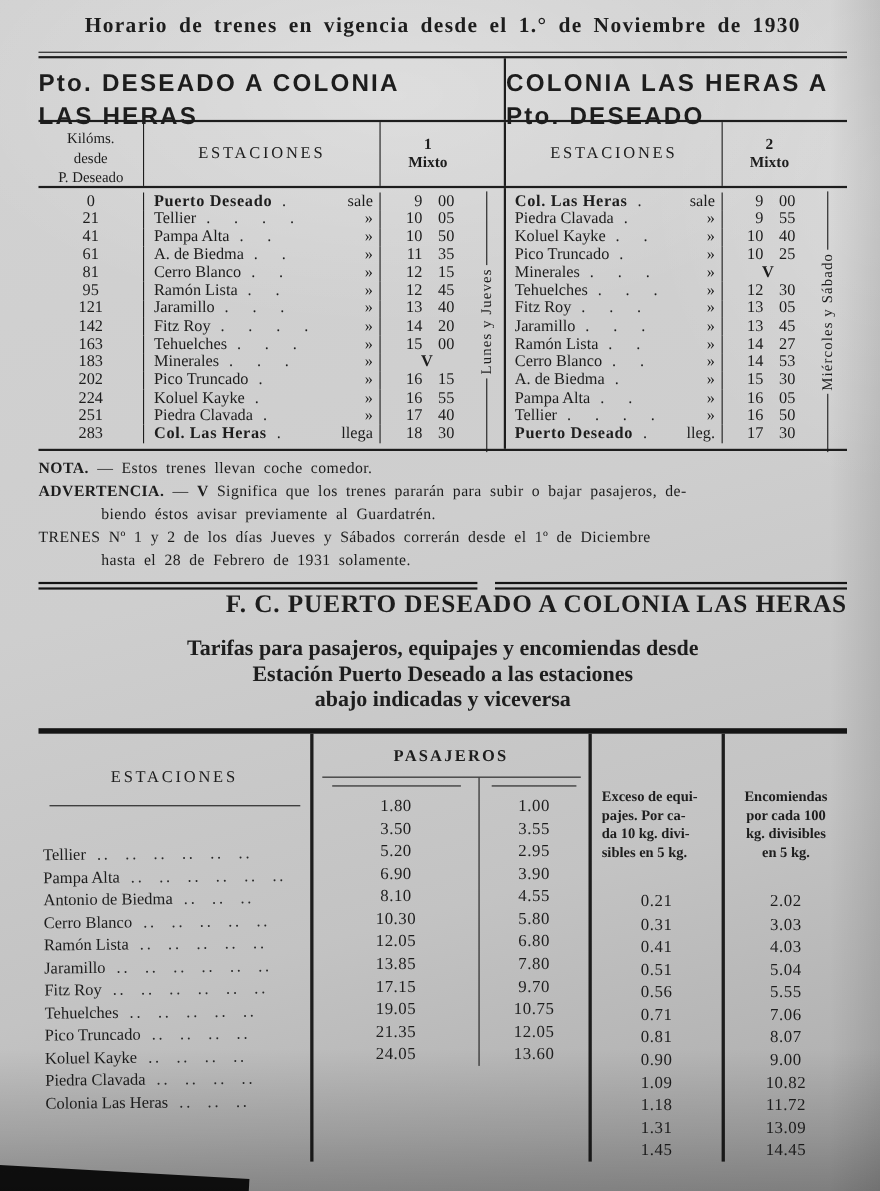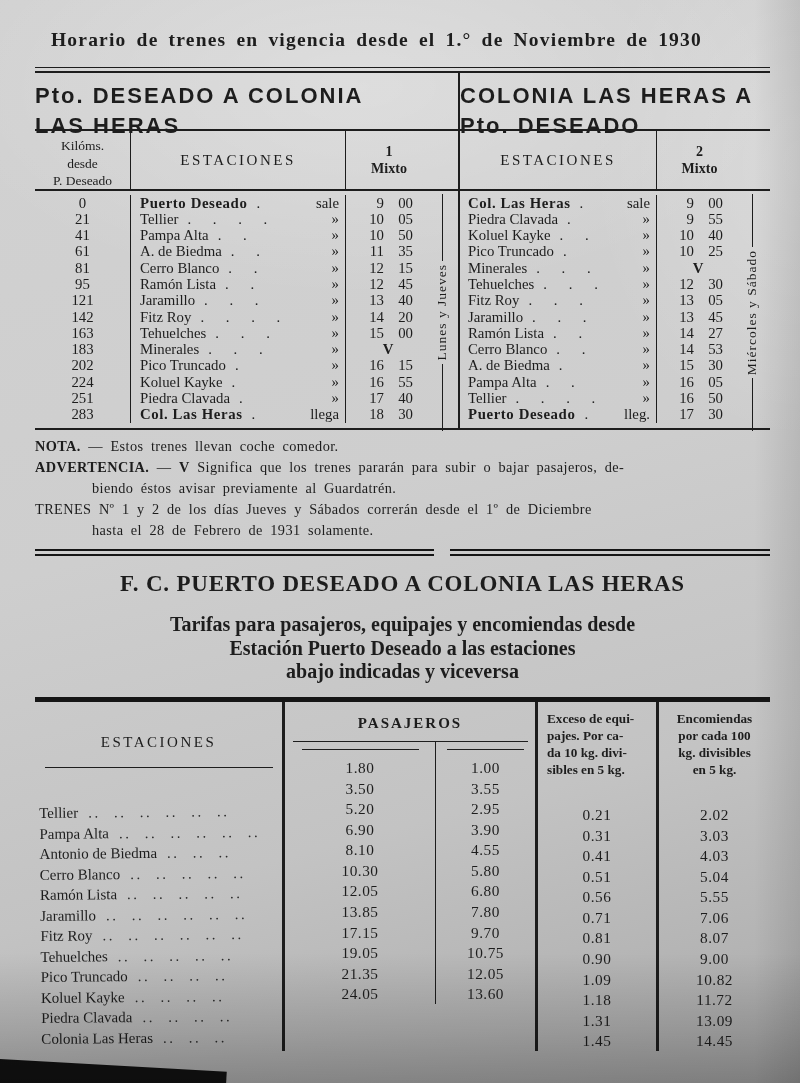--- a/index.html
+++ b/index.html
@@ -12,21 +12,21 @@
       linear-gradient(165deg,#d2d2d2 0%,#cecece 45%,#c3c3c3 72%,#a9a9a9 100%);
   }
   .scan::before{content:"";position:absolute;top:0;right:0;width:46px;height:100%;
     background:linear-gradient(to right,rgba(0,0,0,0),rgba(0,0,0,.10));pointer-events:none;}
   .scan::after{content:"";position:absolute;left:0;right:0;bottom:0;height:130px;
     background:linear-gradient(to bottom,rgba(0,0,0,0),rgba(0,0,0,.14) 60%,rgba(0,0,0,.26));pointer-events:none;}
   .corner-strip{position:absolute;bottom:-16px;left:-14px;width:240px;height:34px;background:#121212;transform:rotate(3.2deg);}
   .content{position:relative;margin:0 30px 0 35px;width:735px;}
 
   .title{margin:0;padding-top:40px;text-align:center;font-weight:bold;font-size:26px;letter-spacing:1px;}
-  .subtitle{margin:16px;padding-top:13px;font-weight:bold;font-size:19.5px;letter-spacing:1.2px;word-spacing:4px;}
+  .subtitle{margin:0;padding-top:13px;text-align:center;font-weight:bold;font-size:19.5px;letter-spacing:1.2px;word-spacing:4px;}
 
   
   .tt{margin-top:12px;}
   .tt-toprule{height:3px;border-top:1.5px solid #1d1d1d;border-bottom:2.5px solid #1d1d1d;}
   .tt-row{display:flex;}
   .tt-lhalf{width:425px;box-sizing:border-box;border-right:2.5px solid #1d1d1d;}
   .tt-rhalf{flex:1;}
   .pt{height:56px;box-sizing:border-box;padding-top:8px;
       font-family:"Liberation Sans","DejaVu Sans",sans-serif;font-weight:bold;font-size:22px;
       letter-spacing:2px;line-height:1.35;white-space:pre-line;}
@@ -67,41 +67,41 @@
   .notes{margin-top:7px;font-size:14.3px;line-height:1.3;letter-spacing:.4px;word-spacing:3.5px;}
   .note{margin:2.5px 0;white-space:nowrap;}
   .note .b{font-weight:bold;}
   .note .line2{padding-left:57px;white-space:nowrap;}
 
   .sep-double{display:flex;gap:16px;margin:9px 0 0 0;}
   .sep-double .seg{border-top:2.5px solid #151515;border-bottom:2.5px solid #151515;height:3.5px;}
   .seg.a{flex:1.25;} .seg.b2{flex:1;}
 
   
-  .t2title{margin:0;padding-top:15px;text-align:center;font-weight:bold;font-size:23px;letter-spacing:.8px;}
+  .t2title{margin:0;text-align:right;font-weight:bold;font-size:23px;letter-spacing:.8px;}
   .t2sub{margin:12px;padding-top:4px;text-align:center;font-weight:bold;font-size:20px;line-height:1.18;white-space:pre-line;}
 
   .tar{margin-top:13px;border-top:5px solid #151515;display:flex;}
   .tar [class^=tc]{box-sizing:border-box;}
   .tc1{width:247px;}
   .tcp{width:253px;border-left:3px solid #1d1d1d;}
   .tc3{width:121px;border-left:3px solid #1d1d1d;}
   .tc4{width:114px;border-left:3px solid #1d1d1d;}
   .tar-head{height:95px;box-sizing:border-box;}
   .th-est{padding-top:32px;text-align:center;font-size:15px;letter-spacing:2.5px;}
   .uline{border-bottom:1.5px solid #1d1d1d;}
   .ul-est{width:228px;margin:16px auto 0;}
   .th-pas{padding-top:13px;text-align:center;font-weight:bold;font-size:15px;letter-spacing:2px;}
   .ul-pas{width:235px;margin:9px auto 0;}
   .tcp-cols{display:flex;}
   .tcp1{width:150px;box-sizing:border-box;}
   .tcp2{flex:1;box-sizing:border-box;border-left:1.5px solid #1d1d1d;}
   .th-cl{height:47px;box-sizing:border-box;padding-top:11px;text-align:center;font-size:15px;}
   .ul-cl{width:78%;margin:7px auto 0;}
-  .th-sm{padding:9px 7px 0 9px;font-weight:bold;font-size:13.2px;line-height:1.28;white-space:pre-line;}
+  .th-sm{padding:9px 7px 0 9px;font-weight:bold;font-size:13.2px;line-height:1.28;white-space:pre-line;margin-top:40px;}
   .th-sm.c{text-align:center;padding:9px 4px 0 4px;}
   .tar-rows{padding-top:8px;}
   .tr-st{height:20.55px;display:flex;align-items:baseline;font-size:15px;padding-left:4px;overflow:hidden;}
   .tr-st .dots{flex:1;overflow:hidden;white-space:nowrap;letter-spacing:2.5px;word-spacing:7px;padding-left:10px;color:#2a2a2a;}
   .skew{transform:rotate(-0.55deg);transform-origin:left top;}
   .tr-num{height:20.55px;display:flex;align-items:center;justify-content:center;font-size:15.3px;letter-spacing:.5px;}
   .sub-rows{padding-top:0;}
 </style>
 </head>
 <body>

